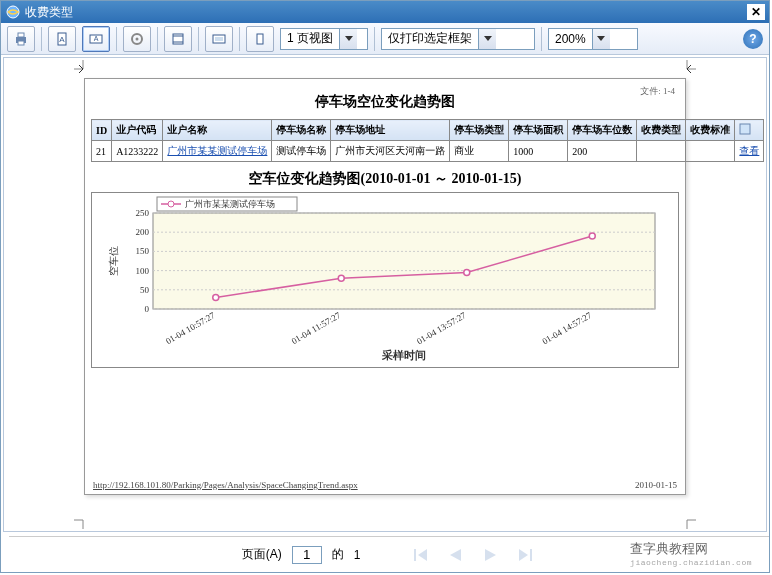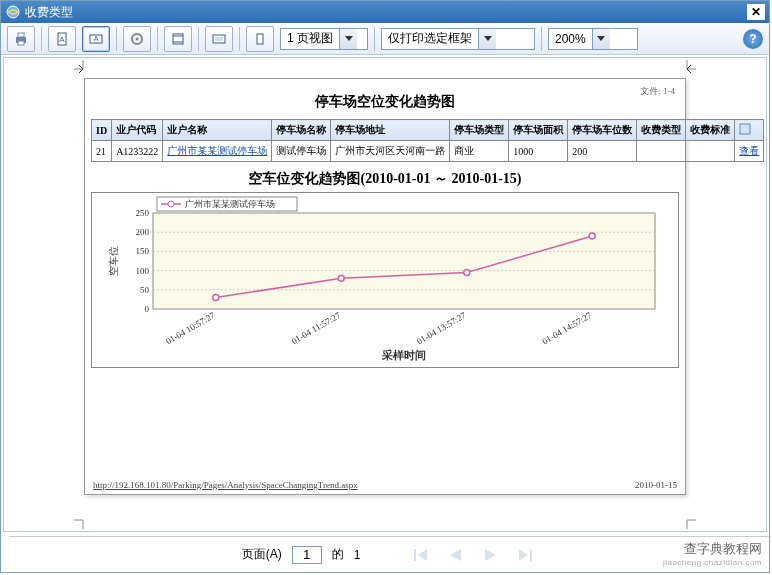--- a/index.html
+++ b/index.html
@@ -39,21 +39,21 @@
 .chart-box { border: 1px solid #888; background: #fff; position: relative; }
 
 .footer-url { position:absolute; bottom:4px; left:8px; font-size:9px; color:#444; text-decoration:underline; }
 .footer-date { position:absolute; bottom:4px; right:8px; font-size:9px; color:#444; }
 
 .pager { position: absolute; bottom: 0; left: 8px; right: 0; height: 36px; background: #fff; border-top: 1px solid #ccc; display: flex; align-items: center; justify-content: center; gap: 10px; }
 .pager input { width: 30px; height: 18px; border: 1px solid #7b9ebd; text-align: center; }
 .pager .navbtn { width: 24px; height: 20px; display:flex; align-items:center; justify-content:center; cursor:pointer; opacity:0.4; }
 .pager .navbtn svg { width: 18px; height: 16px; }
 
-.watermark { position: fixed; bottom: 8px; right: 10px; font-size: 13px; color: #333; font-family: Liberation Sans, sans-serif; opacity: 0.75; pointer-events:none;text-align:right; }
+.watermark { position: fixed; bottom: 8px; right: 20px; font-size: 13px; color: #333; font-family: Liberation Mono, monospace; opacity: 0.75; pointer-events:none; }
 .watermark .sub { font-size: 8px; color:#888; letter-spacing:0.5px; }
 </style>
 </head>
 <body>
 
 <div class="window">
 
   <div class="titlebar">
     <span class="ie-icon">
       <svg viewBox="0 0 16 16">

